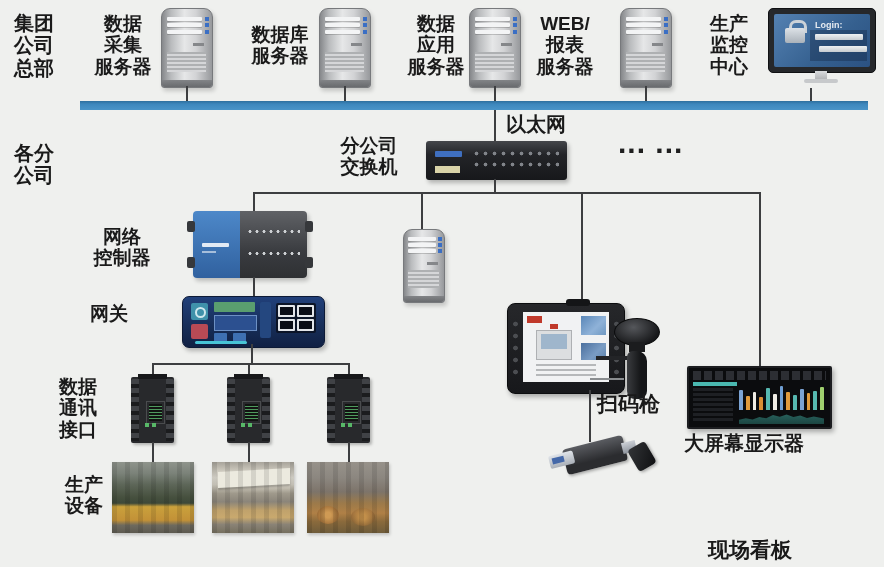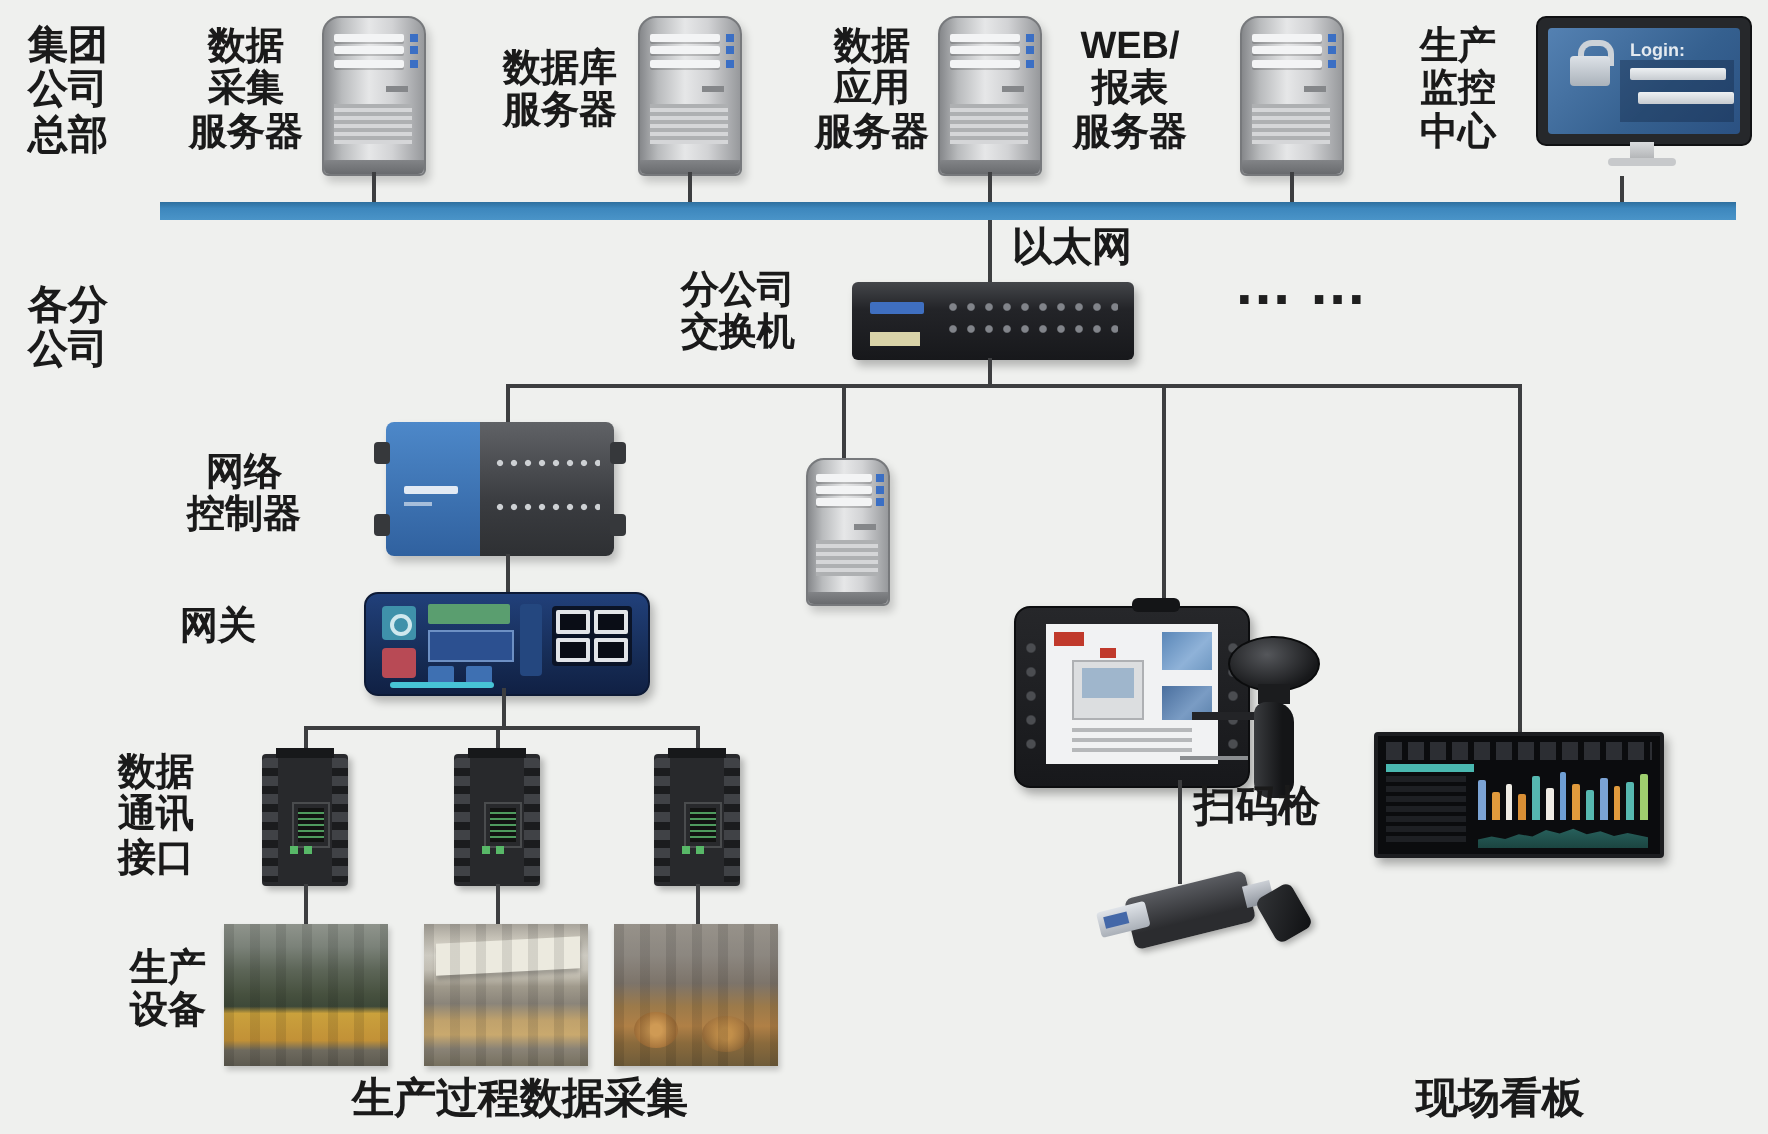--- a/index.html
+++ b/index.html
@@ -398,17 +398,17 @@
         <div class="bs-bar" style="height: 24px; background: rgb(111, 159, 212);"></div>
         <div class="bs-bar" style="height: 18px; background: rgb(224, 154, 60);"></div>
         <div class="bs-bar" style="height: 15px; background: rgb(86, 184, 176);"></div>
         <div class="bs-bar" style="height: 21px; background: rgb(123, 163, 212);"></div>
         <div class="bs-bar" style="height: 17px; background: rgb(224, 154, 60);"></div>
         <div class="bs-bar" style="height: 19px; background: rgb(86, 184, 176);"></div>
         <div class="bs-bar" style="height: 23px; background: rgb(159, 207, 110);"></div>
       </div>
     <div class="bs-area"></div>
   </div>
-
-  <div class="lbl cap c" style="left:150px;top:538px;width:220px;">生产过程数据采集</div>
+  <div class="lbl node" style="left:684px;top:432px;font-size:20px;">大屏幕显示器</div>
+
   <div class="lbl cap" style="left:708px;top:538px;">现场看板</div>
 
 </div>
 
 </body></html>

